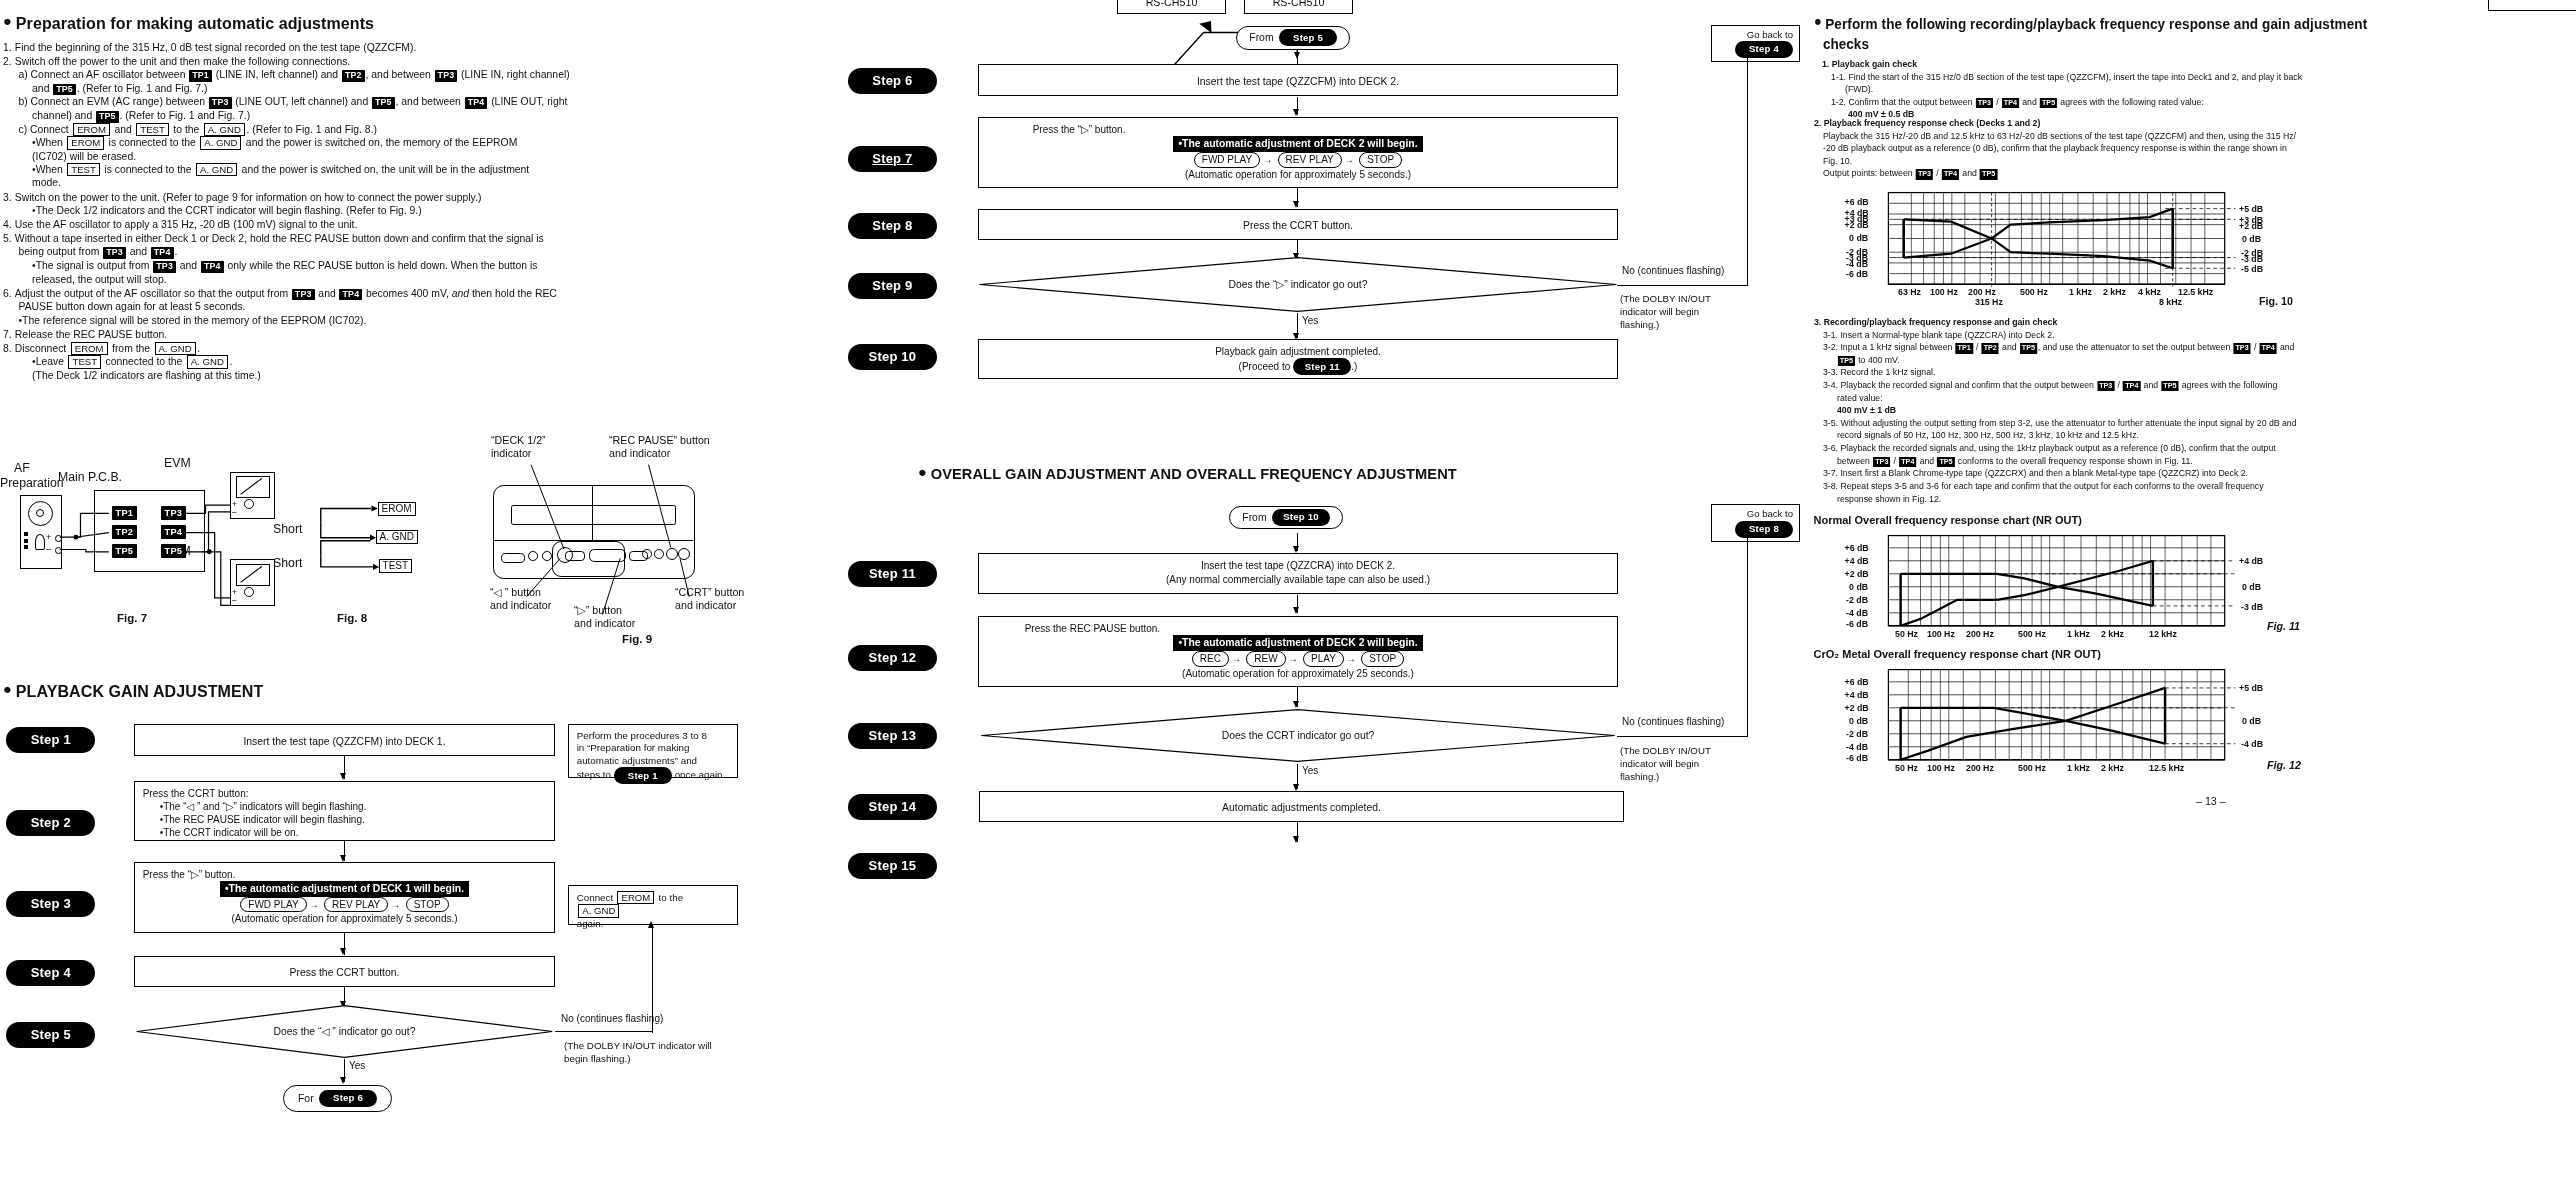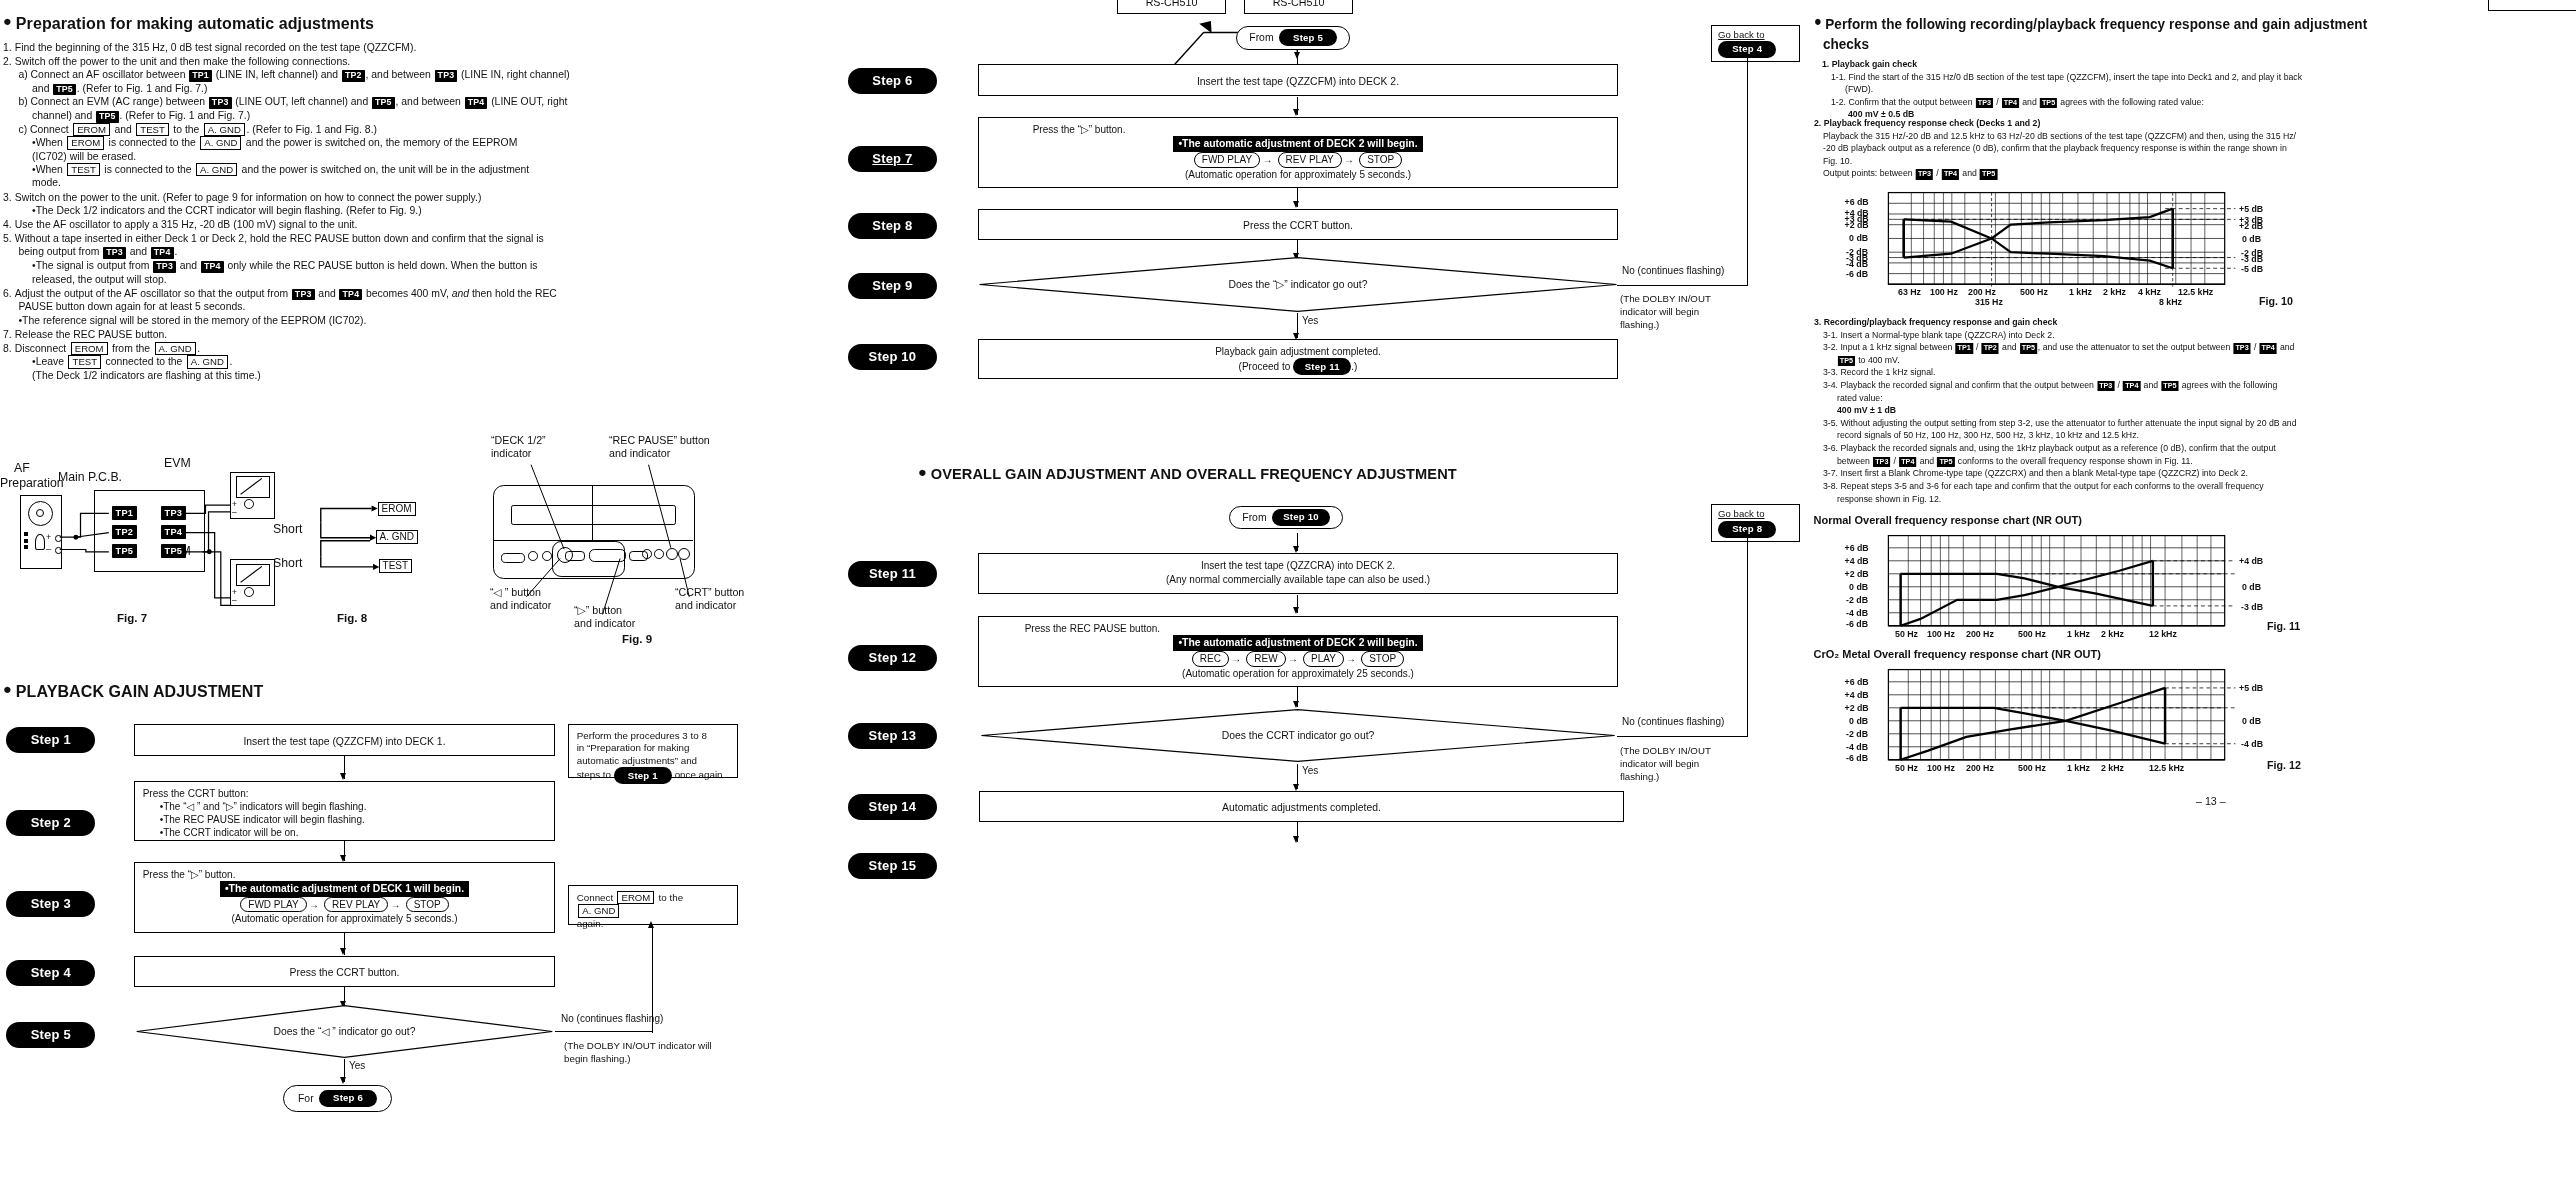--- a/index.html
+++ b/index.html
@@ -41,39 +41,39 @@
       font-size:13px;min-width:74px;height:26px;padding:0 7.7px;letter-spacing:0.2px;}
   .pill.sm{font-size:9.6px;min-width:46px;height:17px;border-radius:10.7px;padding:0 6.1px;}
   .fbox{border:1.2px solid #000;background:#fff;padding:4.6px 7.7px;box-sizing:border-box;}
   .fbox.ctr{text-align:center;}
   .inv{display:inline-block;background:#000000;color:#fff;font-weight:bold;
       padding:0.8px 5.4px;font-size:10.4px;}
   .oval-btn{display:inline-block;border:1.1px solid #000;border-radius:10px;
       padding:0px 7px;font-size:10px;margin:0 2.3px;text-align:right;}
   .term{border:1.2px solid #000;border-radius:20px;padding:3.8px 14px;
       display:inline-flex;align-items:center;gap:5.4px;background:#fff;font-size:10.4px;}
-  .gobox{border:1.2px solid #000;background:#fff;text-align:left;
-      padding:3.1px 6.1px;font-size:9.6px;line-height:1.3;text-decoration:underline;}
+  .gobox{border:1.2px solid #000;background:#fff;text-align:right;
+      padding:3.1px 6.1px;font-size:9.6px;line-height:1.3;}
 
   .vline{position:absolute;width:1.4px;background:#000;}
   .hline{position:absolute;height:1.4px;background:#000;}
   .arw{position:absolute;width:0;height:0;border-left:3.8px solid transparent;
        border-right:3.8px solid transparent;border-top:7px solid #000;}
   .arw-up{position:absolute;width:0;height:0;border-left:3.8px solid transparent;
        border-right:3.8px solid transparent;border-bottom:7px solid #000;}
 
   .diamond{position:relative;}
   .diamond svg{display:block;}
   .diamond .dtext{position:absolute;inset:0;display:flex;align-items:center;
        justify-content:center;font-size:10.4px;}
 
   
   .chartwrap{position:relative;}
   .axlab{position:absolute;font-size:8.8px;font-weight:bold;white-space:nowrap;}
-  .figcap{font-weight:bold;font-size:10.7px;}
+  .figcap{font-weight:bold;font-style:italic;font-size:10.7px;}
   .figcap2{font-weight:bold;font-size:10.7px;}
 
   
   .rc{font-family:"Liberation Sans Narrow","Liberation Sans",sans-serif;}
   .rtx{font-size:9.7px;line-height:1.3;transform:scaleX(.9);transform-origin:left top;width:111%;}
   .rb{font-weight:bold;}
   .tpr{display:inline-block;background:#000;color:#fff;font-weight:bold;
       font-size:8px;padding:0 2.3px;line-height:1.3;margin:0 0.8px;}
 </style>
 </head>

